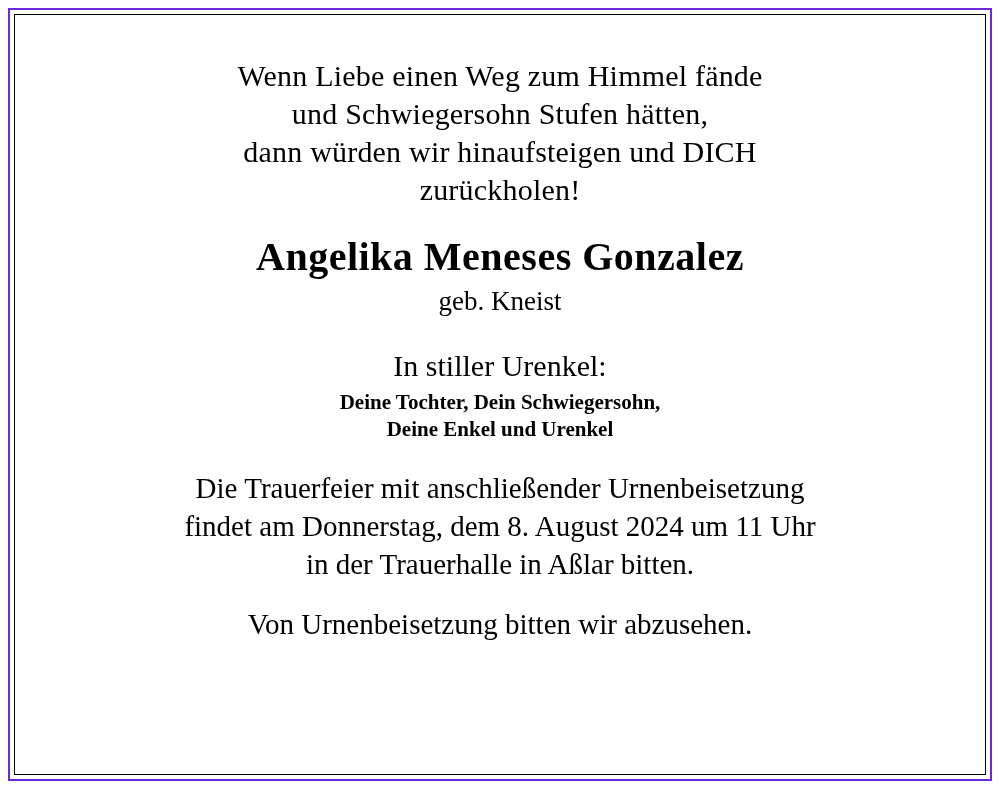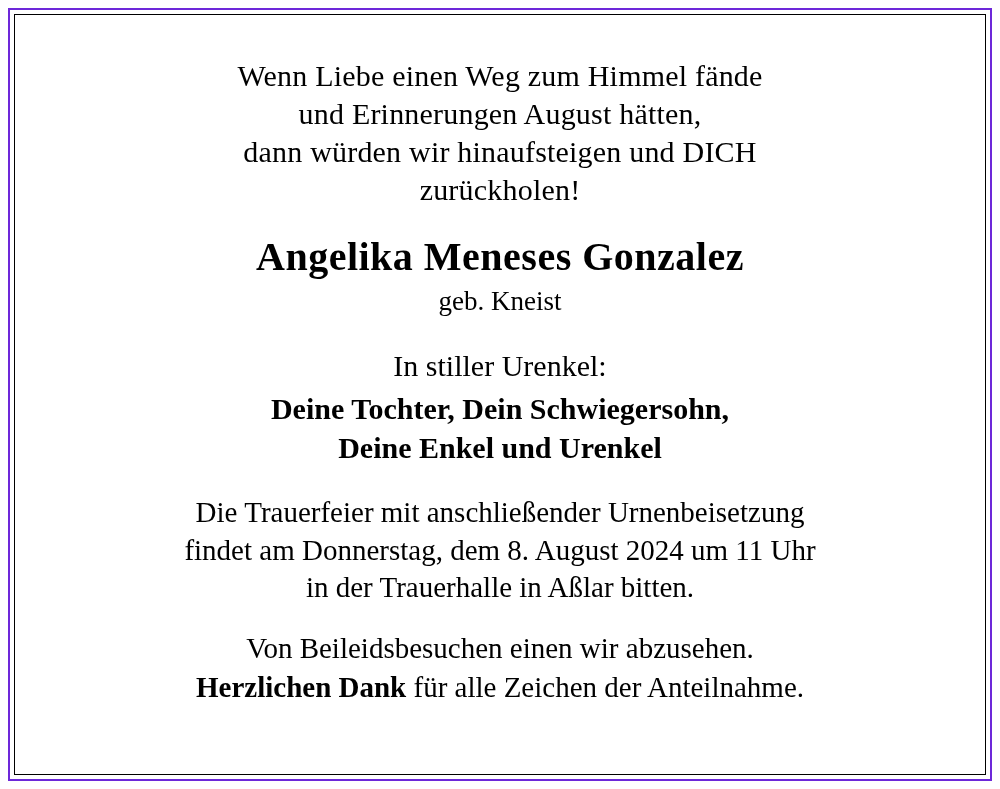--- a/index.html
+++ b/index.html
@@ -72,21 +72,21 @@
     width: 44px;
   }
 
   .mourning-intro {
     margin-top: 28px;
     font-size: 30px;
     line-height: 1.3;
   }
   .mourners {
     margin-top: 4px;
-    font-size: 30px;
+    font-size: 21px;
     font-weight: bold;
     line-height: 1.32;
   }
   .mourners div { white-space: nowrap; }
 
   .ceremony {
     margin-top: 26px;
     font-size: 29px;
     line-height: 1.3;
   }
@@ -102,21 +102,21 @@
 </style>
 </head>
 <body>
 
 <div class="notice-outer">
   <div class="notice-border">
     <div class="notice-inner">
 
       <div class="poem">
         <div>Wenn Liebe einen Weg zum Himmel fände</div>
-        <div>und Erinnerungen August hätten,</div>
+        <div>und Schwiegersohn Stufen hätten,</div>
         <div>dann würden wir hinaufsteigen und DICH</div>
         <div>zurückholen!</div>
       </div>
 
       <div class="name">Angelika Meneses Gonzalez</div>
       <div class="maiden">geb. Kneist</div>
 
 
       <div class="mourning-intro">In stiller Urenkel:</div>
       <div class="mourners">
@@ -124,21 +124,18 @@
         <div>Deine Enkel und Urenkel</div>
       </div>
 
       <div class="ceremony">
         <div>Die Trauerfeier mit anschließender Urnenbeisetzung</div>
         <div>findet am Donnerstag, dem 8. August 2024 um 11 Uhr</div>
         <div>in der Trauerhalle in Aßlar bitten.</div>
       </div>
 
       <div class="closing">
-        <div>Von Beileidsbesuchen einen wir abzusehen.</div>
-        <div class="thanks-line">
-          <span class="bold">Herzlichen Dank</span><span> für alle Zeichen der Anteilnahme.</span>
-        </div>
+        <div>Von Urnenbeisetzung bitten wir abzusehen.</div>
       </div>
 
     </div>
   </div>
 </div>
 
 </body></html>

